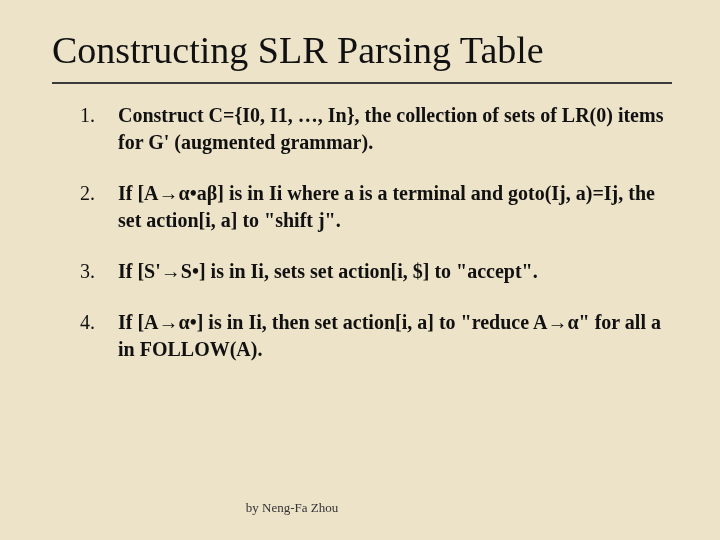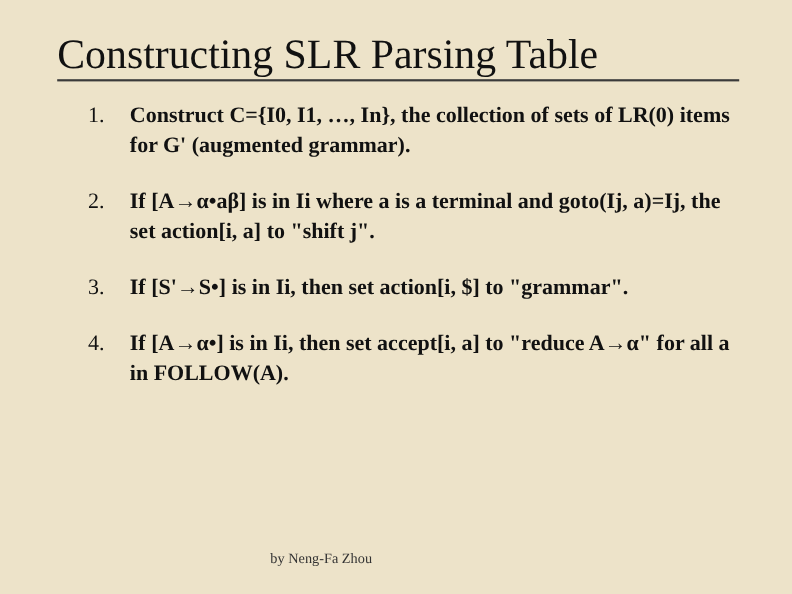--- a/index.html
+++ b/index.html
@@ -15,21 +15,21 @@
   }
   .slide {
     width: 720px;
     height: 540px;
     position: relative;
     box-sizing: border-box;
   }
   .title {
     font-size: 38px;
     font-weight: normal;
-    padding: 28px 0 0 52px;
+    padding: 28px 0 10px 52px;
     color: #111;
   }
   .rule {
     margin: 0 48px 0 52px;
     border: none;
     border-top: 2.5px solid #3a3a3a;
   }
   .list {
     padding: 18px 54px 0 80px;
   }
@@ -69,21 +69,21 @@
     <div class="item">
       <div class="num">1.</div>
       <div class="txt">Construct C={I0, I1, …, In}, the collection of sets of LR(0) items for G' (augmented grammar).</div>
     </div>
     <div class="item">
       <div class="num">2.</div>
       <div class="txt">If [A→α•aβ] is in Ii where a is a terminal and goto(Ij, a)=Ij, the set action[i, a] to "shift j".</div>
     </div>
     <div class="item">
       <div class="num">3.</div>
-      <div class="txt">If [S'→S•] is in Ii, then set action[i, $] to "grammar".</div>
+      <div class="txt">If [S'→S•] is in Ii, sets set action[i, $] to "accept".</div>
     </div>
     <div class="item">
       <div class="num">4.</div>
-      <div class="txt">If [A→α•] is in Ii, then set accept[i, a] to "reduce A→α"  for all a in FOLLOW(A).</div>
+      <div class="txt">If [A→α•] is in Ii, then set action[i, a] to "reduce A→α"  for all a in FOLLOW(A).</div>
     </div>
   </div>
   <div class="footer">by Neng-Fa Zhou</div>
 </div>
 
 </body></html>

